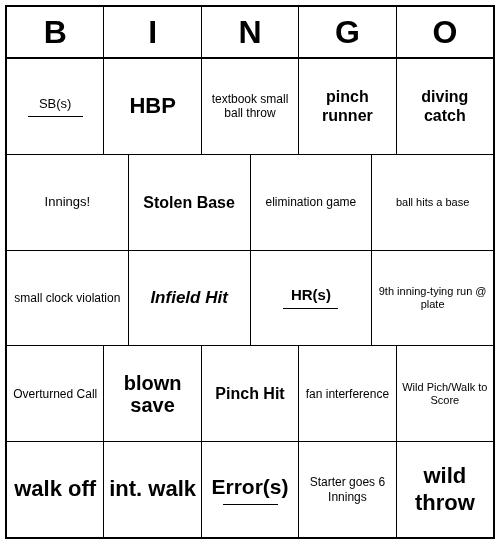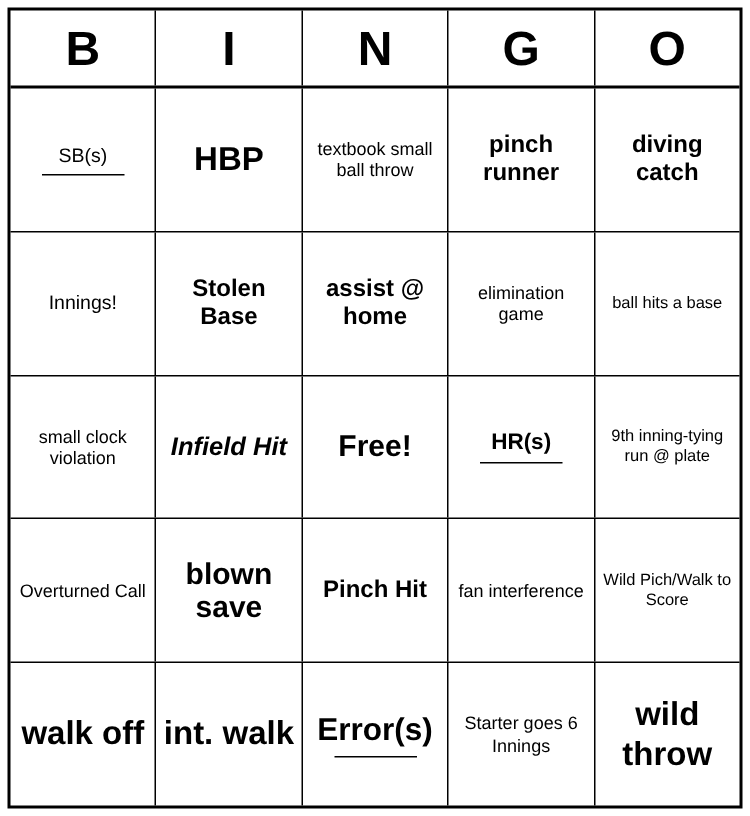--- a/index.html
+++ b/index.html
@@ -110,29 +110,27 @@
       </div>
       <div class="cell cell-large">HBP</div>
       <div class="cell" style="font-size:12px;">textbook small ball throw</div>
       <div class="cell cell-medium">pinch runner</div>
       <div class="cell cell-medium">diving catch</div>
     </div>
 
     <div class="grid-row">
       <div class="cell" style="font-size:13px;">Innings!</div>
       <div class="cell cell-medium">Stolen Base</div>
-      <div class="cell cell-medium">assist @ home</div>
       <div class="cell" style="font-size:12px;">elimination game</div>
       <div class="cell" style="font-size:11px;">ball hits a base</div>
     </div>
 
     <div class="grid-row">
       <div class="cell" style="font-size:12px;">small clock violation</div>
       <div class="cell" style="font-size:17px; font-weight:900; font-style:italic;">Infield Hit</div>
-      <div class="cell cell-free">Free!</div>
       <div class="cell">
         <div class="underline-area">
           <span style="font-size:15px; font-weight:bold;">HR(s)</span>
           <div class="underline"></div>
         </div>
       </div>
       <div class="cell" style="font-size:11px;">9th inning-tying run @ plate</div>
     </div>
 
     <div class="grid-row">

